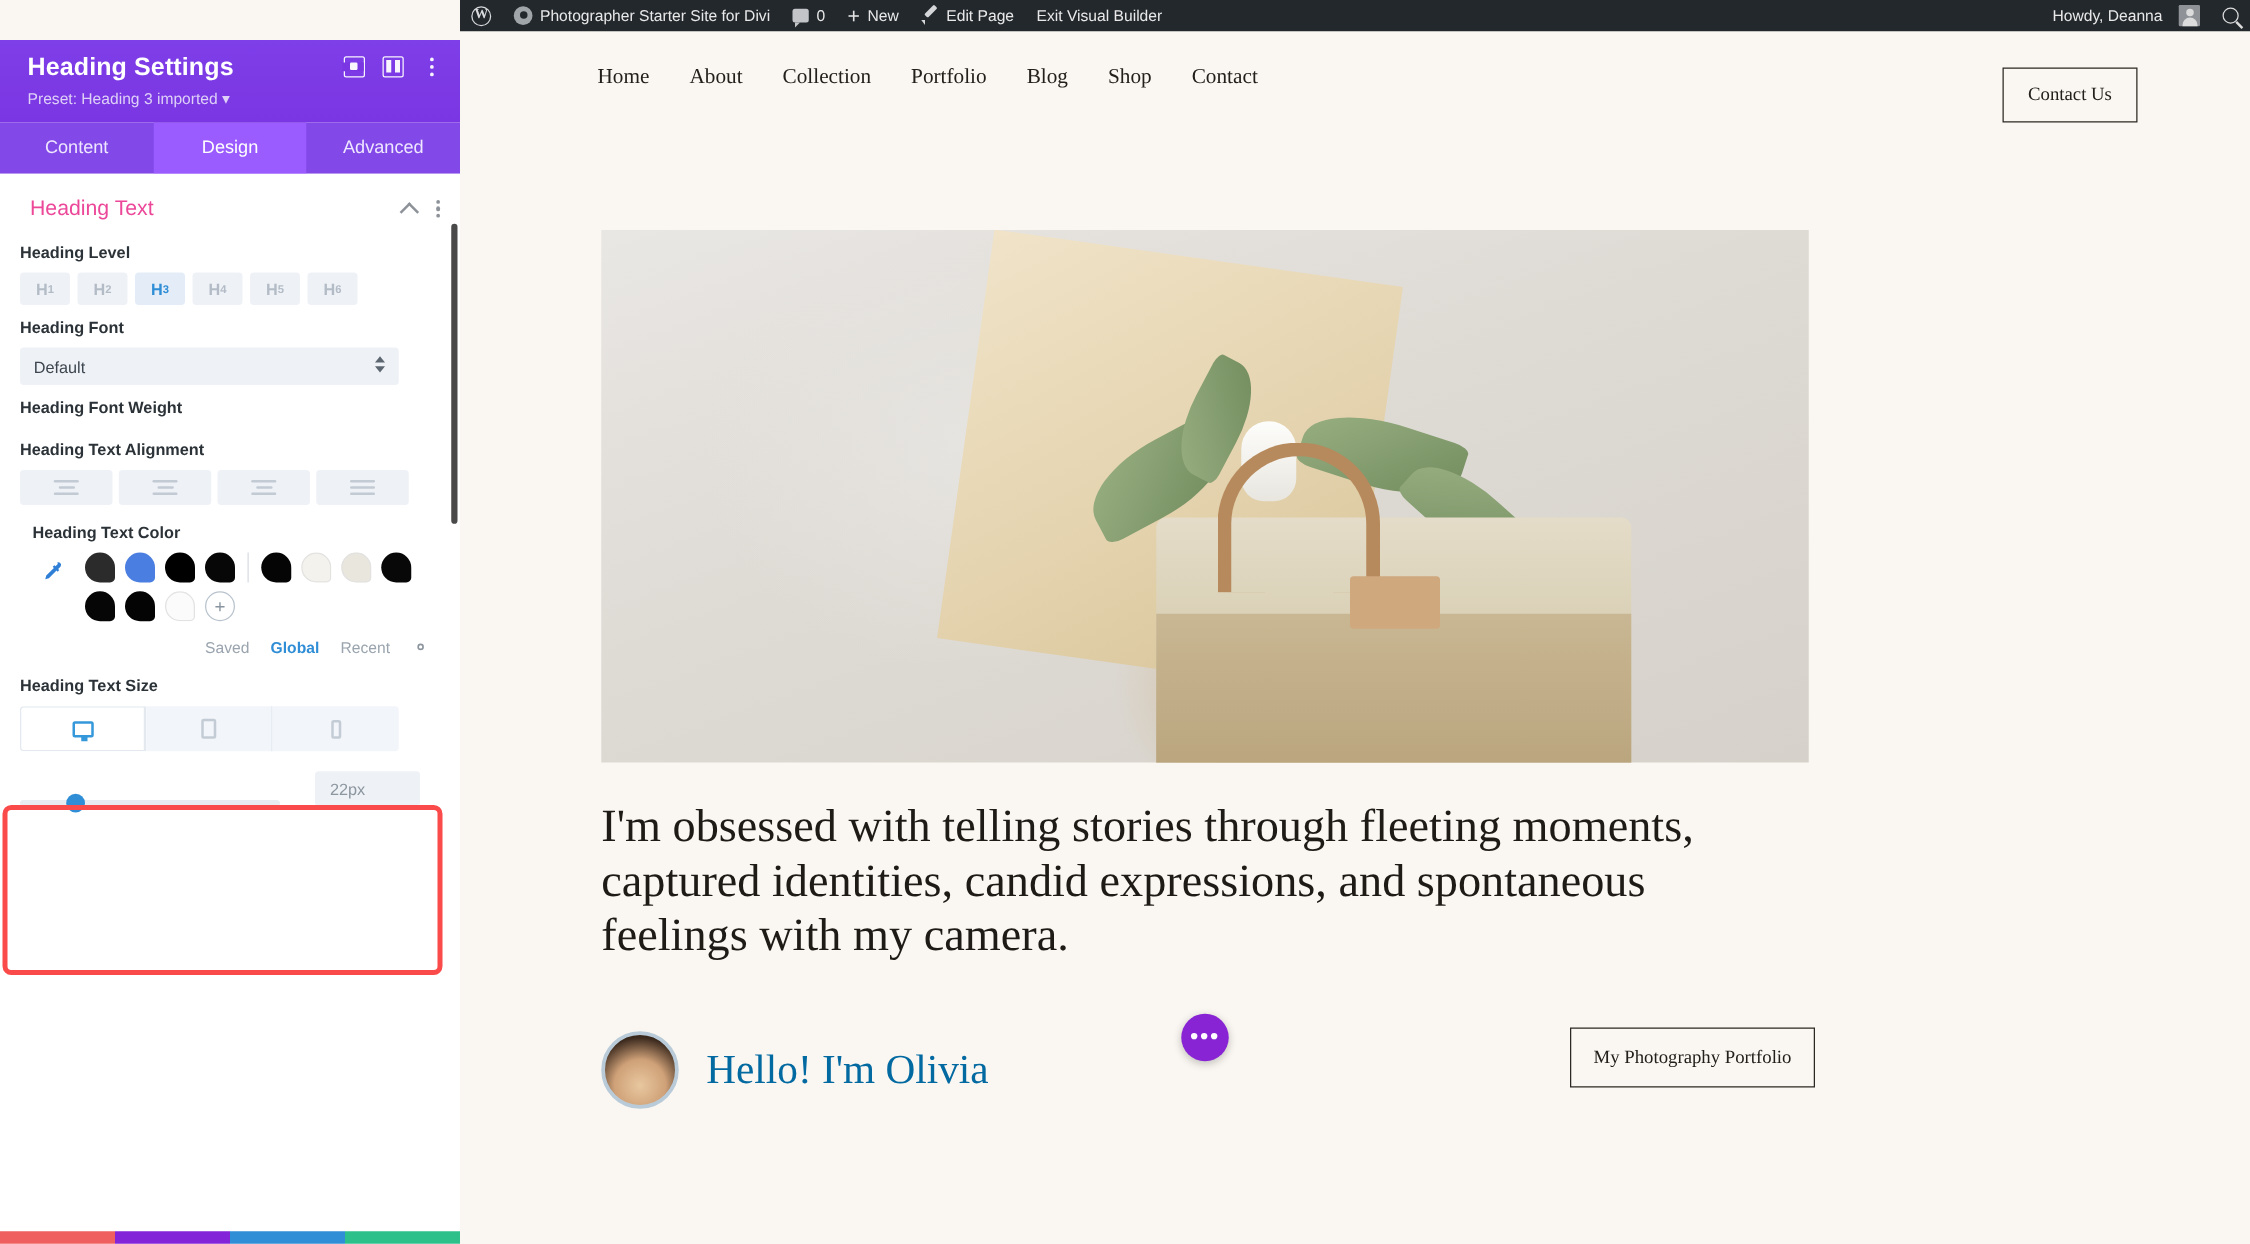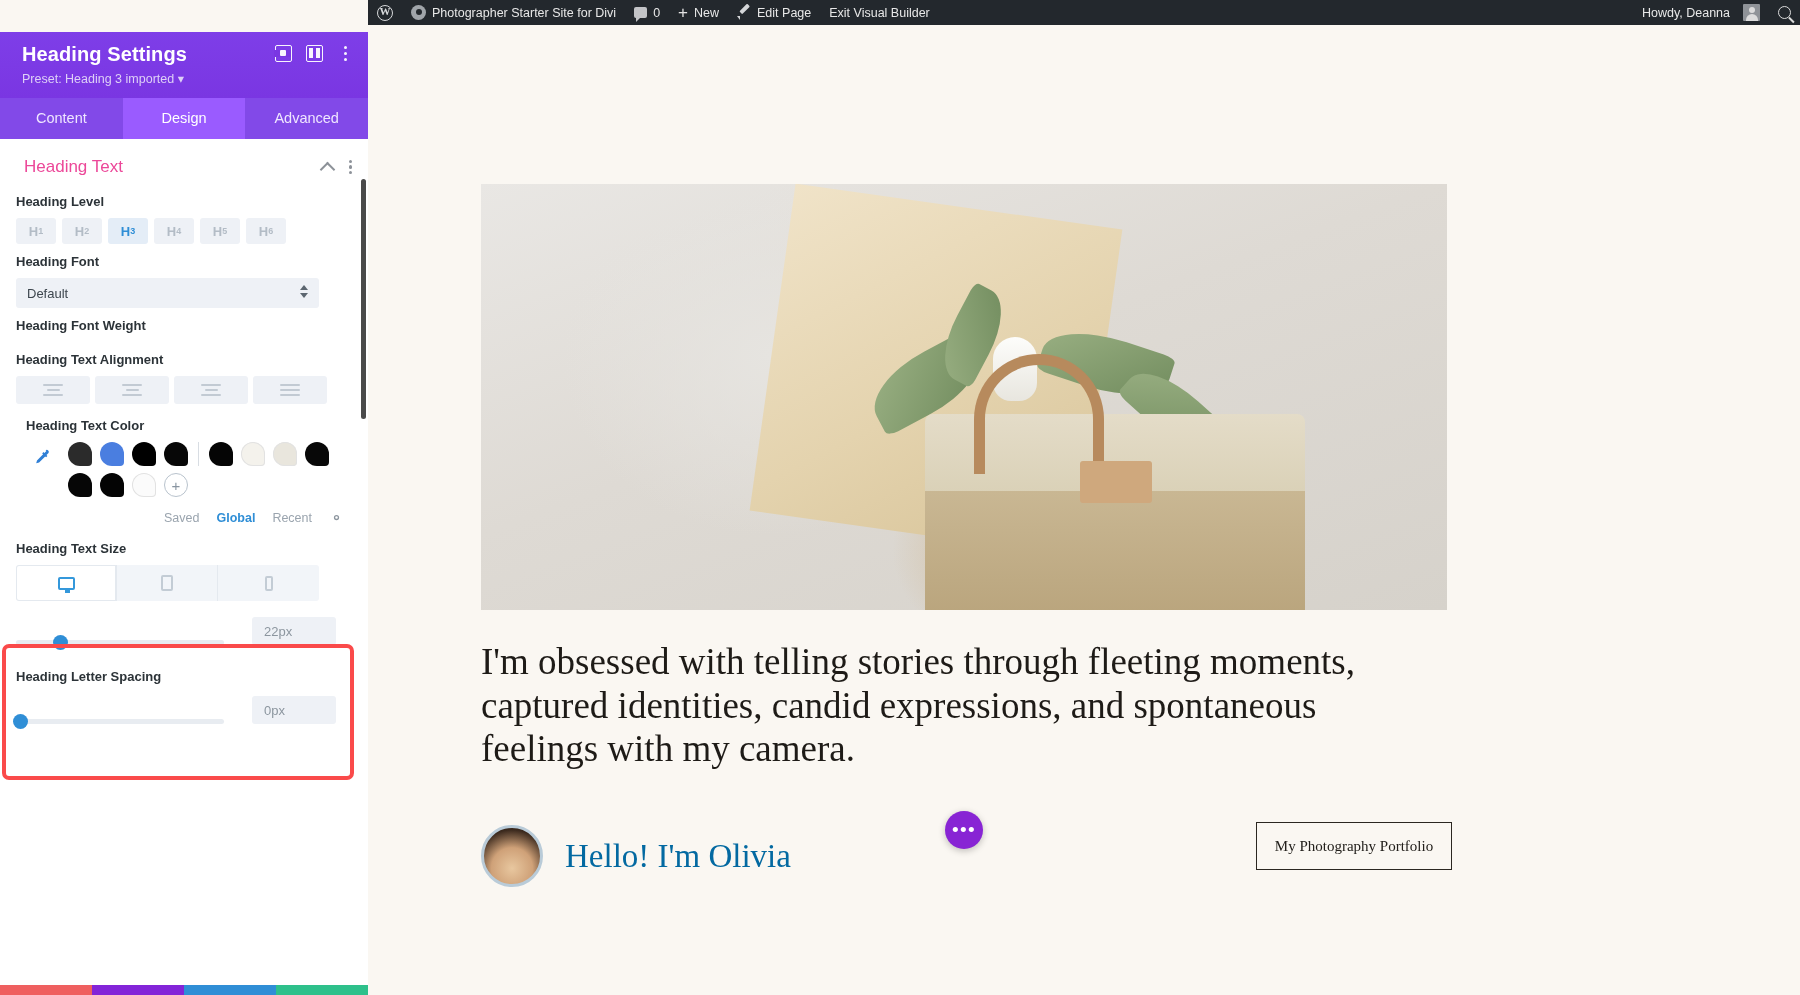--- a/index.html
+++ b/index.html
@@ -457,20 +457,32 @@
         <span class="avatar-box"></span>
       </div>
       <div class="wp-item">
         <span class="search-ico"></span>
       </div>
     </div>
   </div>
 
   <div class="canvas">
 
+    <div class="site-nav">
+      <div class="nav-links">
+        <span>Home</span>
+        <span>About</span>
+        <span>Collection</span>
+        <span>Portfolio</span>
+        <span>Blog</span>
+        <span>Shop</span>
+        <span>Contact</span>
+      </div>
+      <div class="contact-btn">Contact Us</div>
+    </div>
 
     <div class="hero-photo">
       <div class="env"></div>
       <div class="leaf" style="left:40%;top:40%;width:120px;height:58px;transform:rotate(-28deg);"></div>
       <div class="leaf" style="left:58%;top:36%;width:130px;height:54px;transform:rotate(18deg);"></div>
       <div class="leaf" style="left:46%;top:30%;width:96px;height:46px;transform:rotate(-62deg);"></div>
       <div class="leaf" style="left:66%;top:48%;width:110px;height:48px;transform:rotate(42deg);"></div>
       <div class="tulip"></div>
       <div class="bag"></div>
       <div class="bag2"></div>
@@ -640,29 +652,20 @@
             </div>
         </div>
         <div class="slider-row">
           <div class="track">
             <div class="knob" style="left:18%"></div>
           </div>
           <div class="val-box">22px</div>
         </div>
       </div>
 
-      <div class="field" style="padding-top:24px">
-        <div class="field-label">Heading Letter Spacing</div>
-        <div class="slider-row" style="margin-top:12px">
-          <div class="track">
-            <div class="knob" style="left:-3px"></div>
-          </div>
-          <div class="val-box">0px</div>
-        </div>
-      </div>
     </div>
 
     <div class="foot">
       <div class="f-cancel">✕</div>
       <div class="f-undo">↺</div>
       <div class="f-redo">↻</div>
       <div class="f-save">✔</div>
     </div>
   </div>
 </div>

